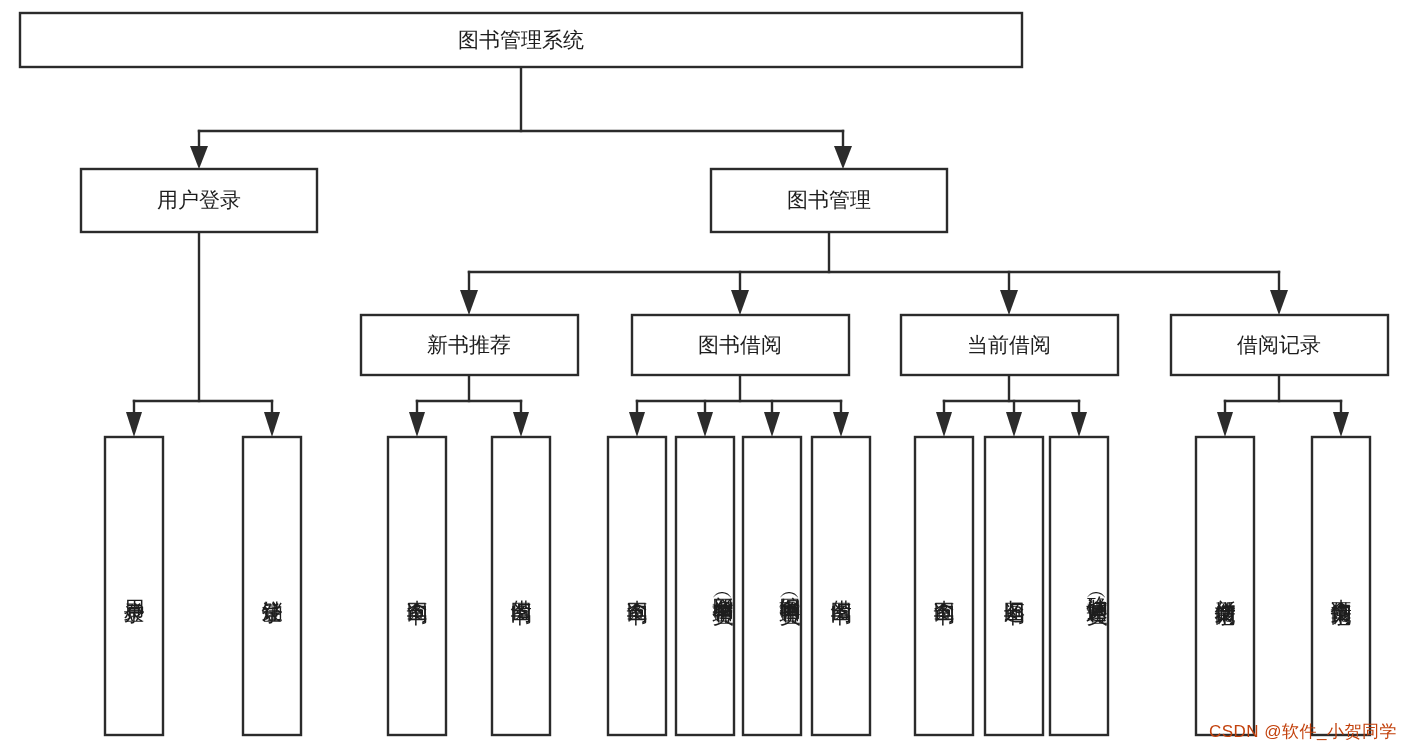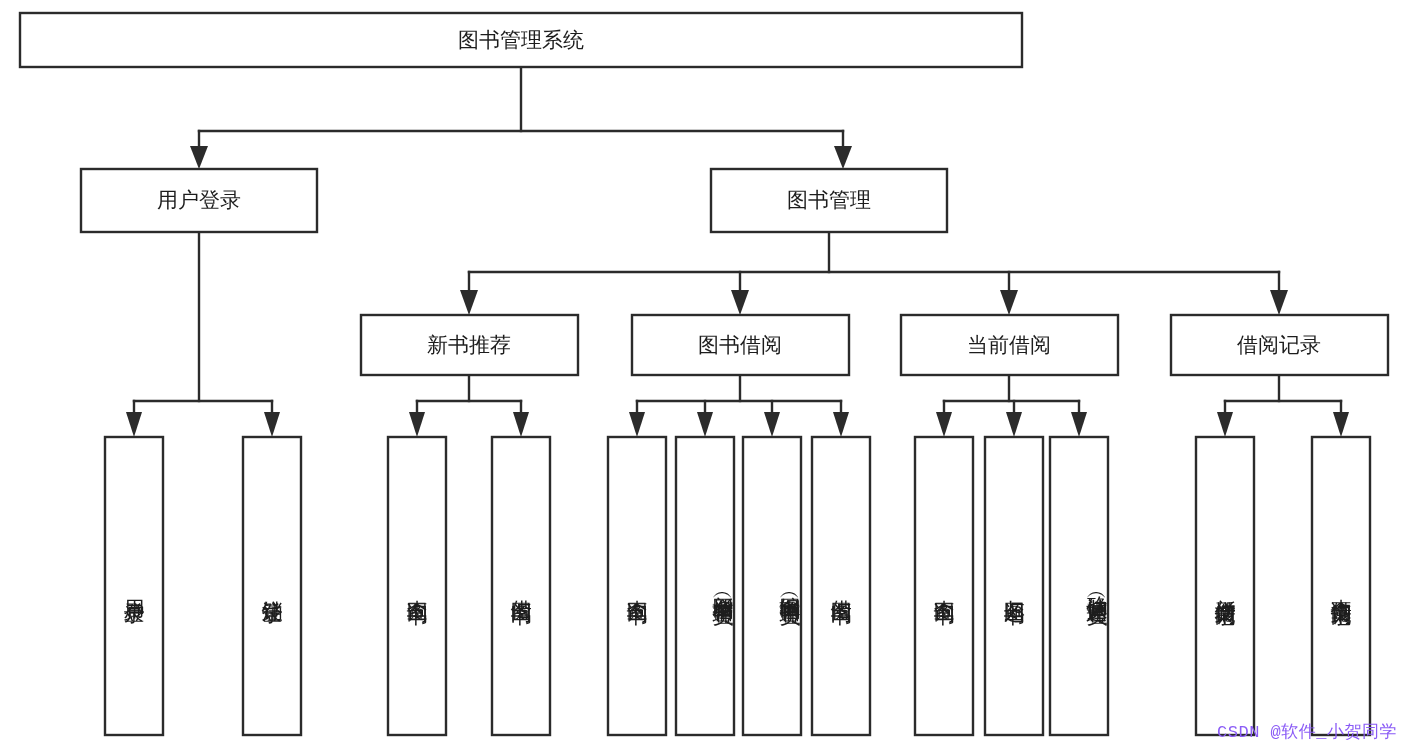--- a/index.html
+++ b/index.html
@@ -59,23 +59,23 @@
     color: #1d1d1d;
     letter-spacing: 1.5px;
     text-align: center;
     white-space: nowrap;
     pointer-events: none;
   }
   .watermark {
     position: absolute;
     right: 8px;
     bottom: 4px;
-    font-family: Liberation Mono, monospace;
+    font-family: Liberation Sans, sans-serif;
     font-size: 17px;
-    color: #8b5cf6;
+    color: #c2410c;
     letter-spacing: 0.5px;
     white-space: nowrap;
   }
 </style>
 </head>
 <body>
 
 <div id="diagram-root">
 
   <svg class="diagram" viewBox="0 0 1405 747">

